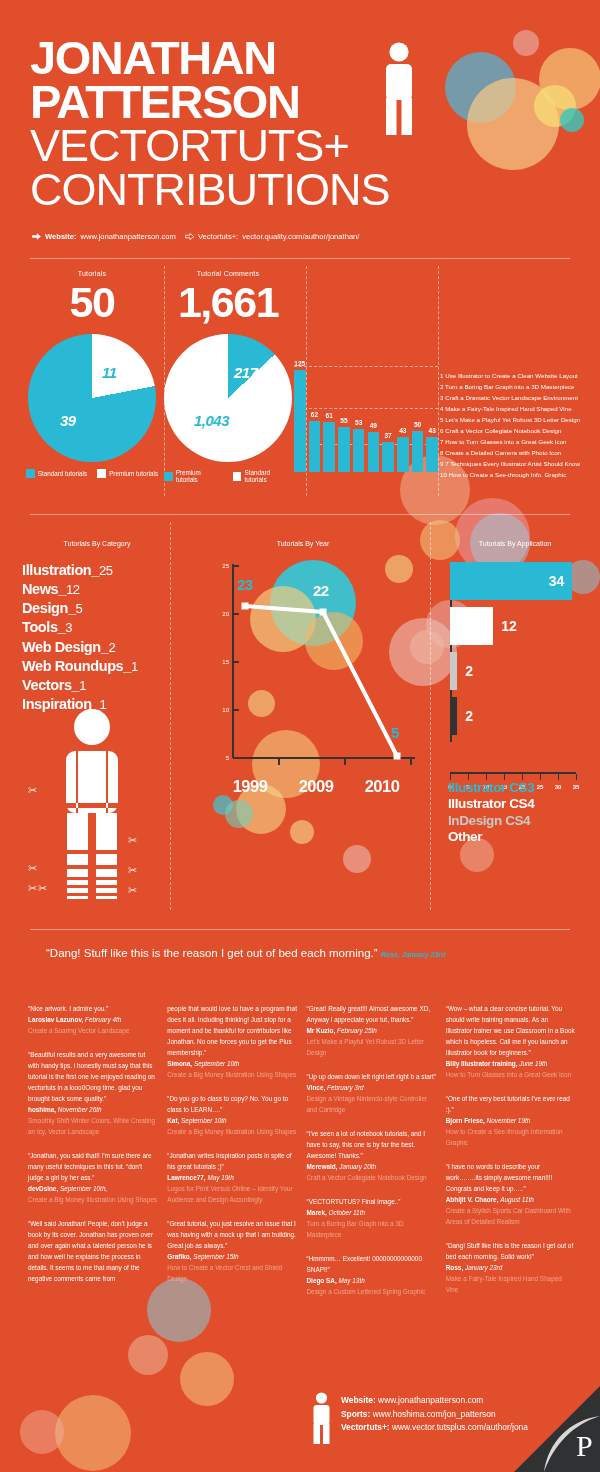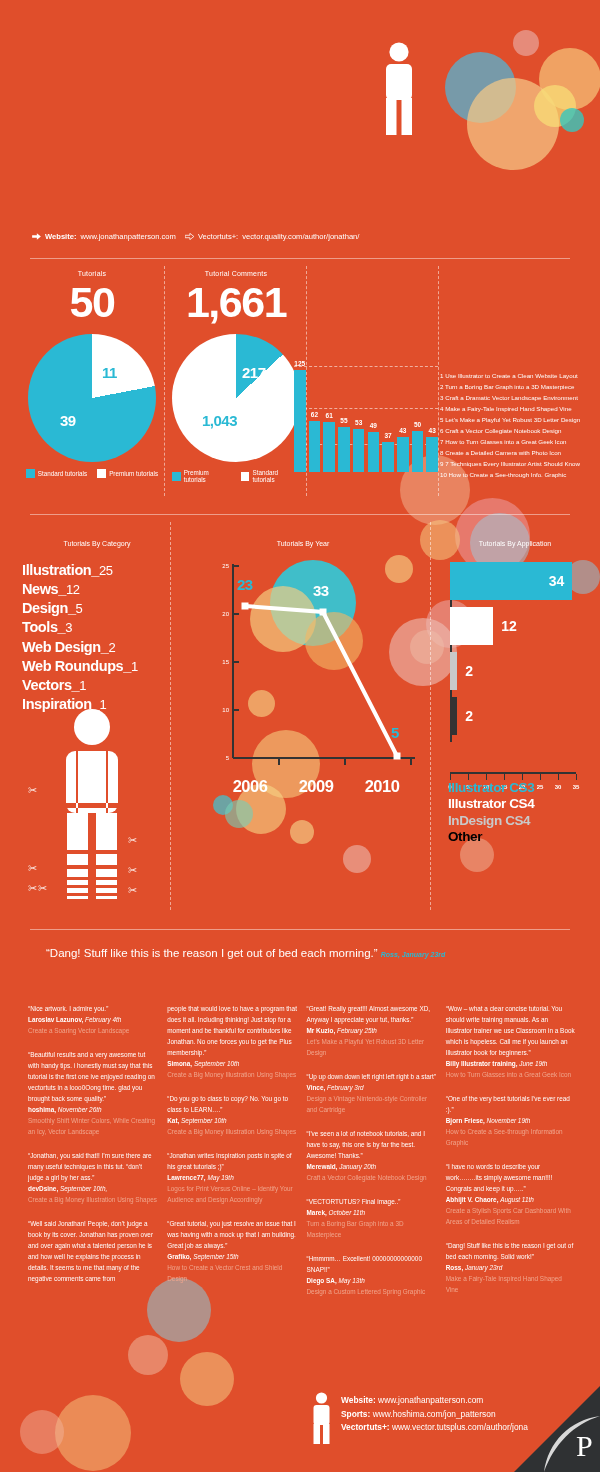--- a/index.html
+++ b/index.html
@@ -52,21 +52,21 @@
     border-top: 1px solid rgba(255,255,255,0.45);
   }
   .stat-title {
     text-align: center; font-size: 7px; color: #fff;
     letter-spacing: .2px; margin-bottom: 4px;
   }
   .stat-big {
     text-align: center; color: #fff; font-weight: bold;
     font-size: 43px; letter-spacing: -1.5px; line-height: 1;
   }
-  .pie { border-radius: 50%; position: relative; margin: 0 auto; }
+  .pie { border-radius: 50%; position: relative; margin: 0 auto; font-style: italic; }
   .pie-lab {
     position: absolute; font-weight: bold; font-size: 15px;
     letter-spacing: -.5px;
   }
   .legend {
     display: flex; justify-content: center; gap: 10px;
     font-size: 6.3px; color: #fff; margin-top: 7px;
   }
   .legend .item { display: flex; align-items: center; gap: 3px; }
   .swatch { width: 9px; height: 9px; display: inline-block; }
@@ -210,20 +210,26 @@
     <div class="bgcircle" style="left:460px;top:838px;width:34px;height:34px;background:rgba(240,185,160,.50)"></div>
 
     <div class="bgcircle" style="left:147px;top:1278px;width:64px;height:64px;background:rgba(140,200,215,.55)"></div>
     <div class="bgcircle" style="left:128px;top:1335px;width:40px;height:40px;background:rgba(240,190,165,.50)"></div>
     <div class="bgcircle" style="left:180px;top:1352px;width:54px;height:54px;background:rgba(245,205,135,.52)"></div>
     <div class="bgcircle" style="left:55px;top:1395px;width:76px;height:76px;background:rgba(245,200,130,.50)"></div>
     <div class="bgcircle" style="left:20px;top:1410px;width:44px;height:44px;background:rgba(243,180,160,.46)"></div>
   </div>
 
   <div id="header">
+    <div id="title-block">
+      <div class="name-line">JONATHAN</div>
+      <div class="name-line">PATTERSON</div>
+      <div class="sub-line">VECTORTUTS+</div>
+      <div class="sub-line">CONTRIBUTIONS</div>
+    </div>
 
     <svg id="person-header" viewBox="0 0 34 93">
       <circle cx="17" cy="10" r="9.6" fill="#fff"></circle>
       <rect x="4" y="22" width="26" height="36" rx="5" fill="#fff"></rect>
       <rect x="4" y="56" width="10.5" height="37" fill="#fff"></rect>
       <rect x="19.5" y="56" width="10.5" height="37" fill="#fff"></rect>
     </svg>
 
     <div id="links-row">
       <span class="lk">
@@ -261,21 +267,21 @@
           <i class="swatch" style="background:#2ab9d4"></i>
           <span>Standard tutorials</span>
         </span>
         <span class="item">
           <i class="swatch" style="background:#ffffff"></i>
           <span>Premium tutorials</span>
         </span>
       </div>
     </div>
 
-    <div style="position:absolute;left:172px;top:12px;width:128px">
+    <div style="position:absolute;left:164px;top:12px;width:128px">
       <div class="stat-title">Tutorial Comments</div>
       <div class="stat-big">1,661</div>
       <div class="pie" style="width:128px;height:128px;margin-top:10px;background:conic-gradient(#2ab9d4 0deg 47deg, #ffffff 47deg 360deg);">
         <span class="pie-lab" style="left:70px;top:30px;color:#ffffff">217</span>
         <span class="pie-lab" style="left:30px;top:78px;color:#2ab9d4">1,043</span>
       </div>
       <div class="legend">
         <span class="item">
           <i class="swatch" style="background:#2ab9d4"></i>
           <span>Premium tutorials</span>
@@ -392,24 +398,24 @@
         </svg>
         <span class="lc-ytick" style="top:4px">25</span>
         <span class="lc-ytick" style="top:52px">20</span>
         <span class="lc-ytick" style="top:100px">15</span>
         <span class="lc-ytick" style="top:148px">10</span>
         <span class="lc-ytick" style="top:196px">5</span>
         <i class="lc-node" style="left:38px;top:44px"></i>
         <i class="lc-node" style="left:116px;top:50px"></i>
         <i class="lc-node" style="left:190px;top:194px"></i>
         <span class="lc-val" style="left:30px;top:14px">23</span>
-        <span class="lc-val w" style="left:106px;top:20px">33</span>
+        <span class="lc-val w" style="left:106px;top:20px">22</span>
         <span class="lc-val" style="left:184px;top:162px">5</span>
       </div>
-      <span class="lc-xlab" style="left:72px;bottom:34px">2006</span>
+      <span class="lc-xlab" style="left:72px;bottom:34px">1999</span>
       <span class="lc-xlab" style="left:138px;bottom:34px">2009</span>
       <span class="lc-xlab" style="left:204px;bottom:34px">2010</span>
     </div>
 
     <div id="appchart">
       <div class="sec-title">Tutorials By Application</div>
       <div id="app-plot">
         <div style="position:absolute;left:0;top:0;width:2px;height:180px;background:#333"></div>
         <div id="app-bars">
             <div class="app-bar" style="top: 0px; width: 122.4px; background: rgb(42, 185, 212);">
@@ -442,21 +448,21 @@
             <i class="app-tick" style="left: 108px;"></i>
             <span class="app-ticklab" style="left: 108px;">30</span>
             <i class="app-tick" style="left: 126px;"></i>
             <span class="app-ticklab" style="left: 126px;">35</span>
           </div>
       </div>
       <div style="position:absolute;left:8px;top:240px">
         <div class="app-leg" style="color:#2ab9d4">Illustrator CS3</div>
         <div class="app-leg" style="color:#ffffff">Illustrator CS4</div>
         <div class="app-leg" style="color:#c9c9c9">InDesign CS4</div>
-        <div class="app-leg" style="color:#000000">Other</div>
+        <div class="app-leg" style="color:#ffffff">Other</div>
       </div>
     </div>
   </div>
 
   <div id="comments">
     <div class="hrule-top" style="top:4px"></div>
     <div id="comments-head">
       <div id="comments-quote">
         <span>“Dang! Stuff like this is the reason I get out of bed each morning.”</span>
         <span class="attr">Ross, January 23rd</span>

